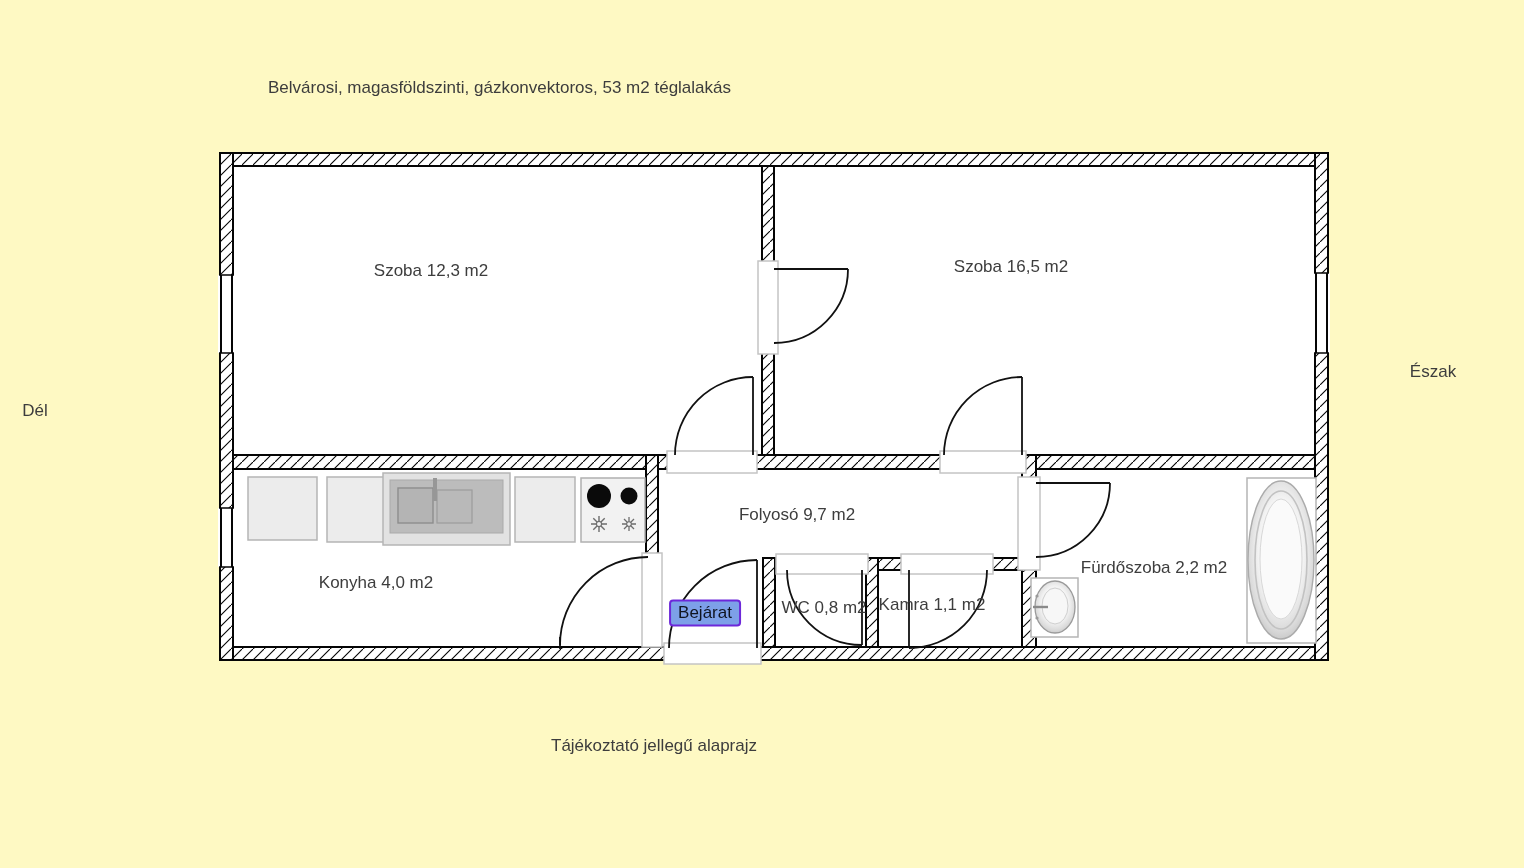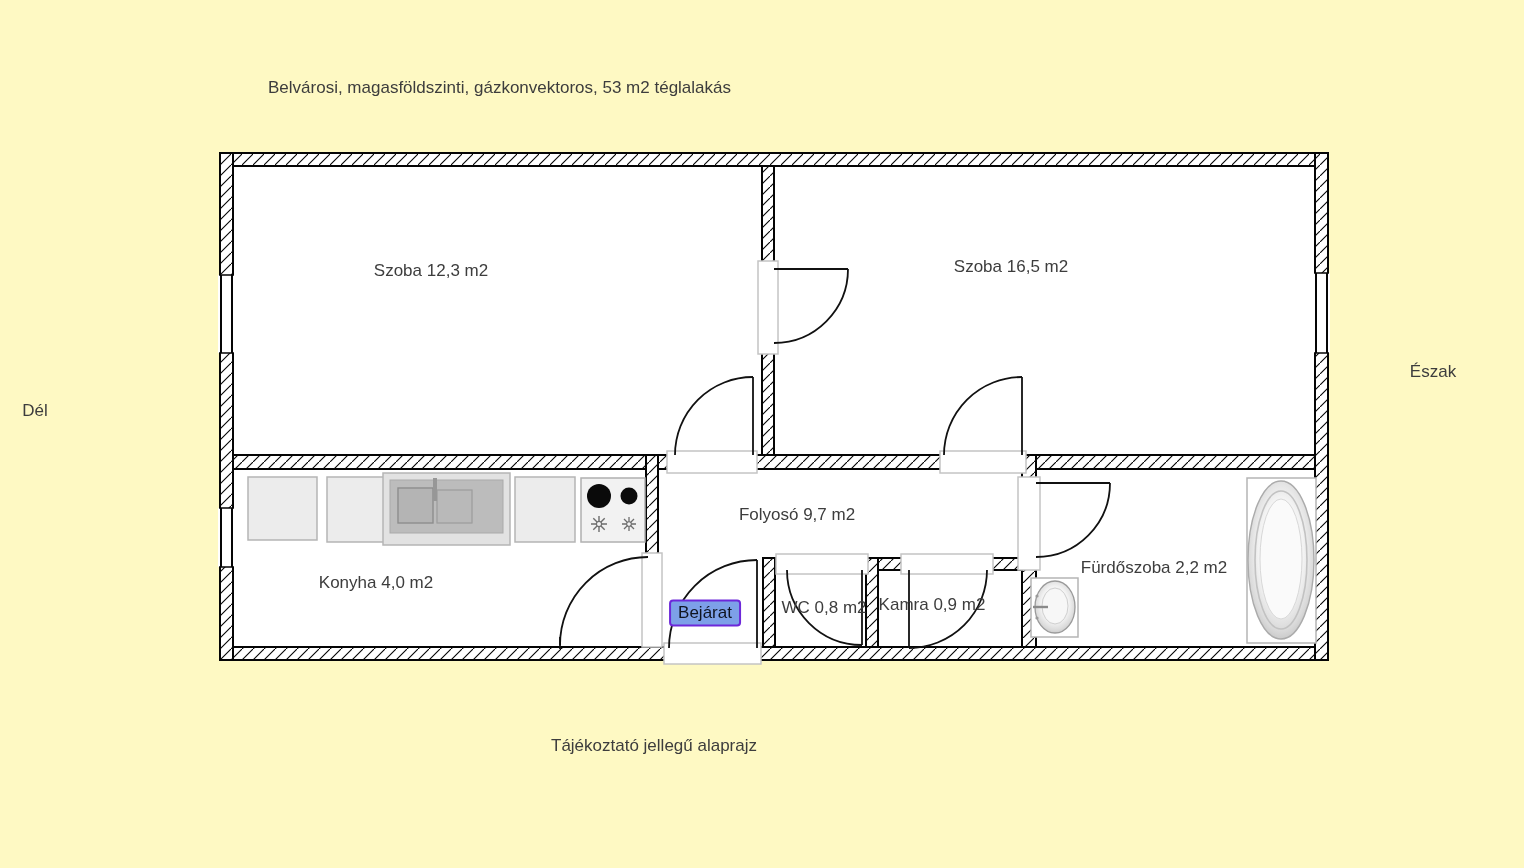--- a/index.html
+++ b/index.html
@@ -157,21 +157,21 @@
     </g>
   </svg>
 
   <span class="lbl left-align" style="left:268px;top:88px">Belvárosi, magasföldszinti, gázkonvektoros, 53 m2 téglalakás</span>
 
   <span class="lbl" style="left:431px;top:271px">Szoba 12,3 m2</span>
   <span class="lbl" style="left:1011px;top:267px">Szoba 16,5 m2</span>
   <span class="lbl" style="left:376px;top:583px">Konyha 4,0 m2</span>
   <span class="lbl" style="left:797px;top:515px">Folyosó 9,7 m2</span>
   <span class="lbl" style="left:824px;top:608px">WC 0,8 m2</span>
-  <span class="lbl" style="left:932px;top:605px">Kamra 0,9 m2</span>
+  <span class="lbl" style="left:932px;top:605px">Kamra 1,1 m2</span>
   <span class="lbl" style="left:1154px;top:568px">Fürdőszoba 2,2 m2</span>
 
   <span class="badge" style="left:705px;top:613px">Bejárat</span>
 
   <span class="lbl" style="left:35px;top:411px">Dél</span>
   <span class="lbl" style="left:1433px;top:372px">Észak</span>
 
   <span class="lbl" style="left:654px;top:746px">Tájékoztató jellegű alaprajz</span>
 </div>
 

